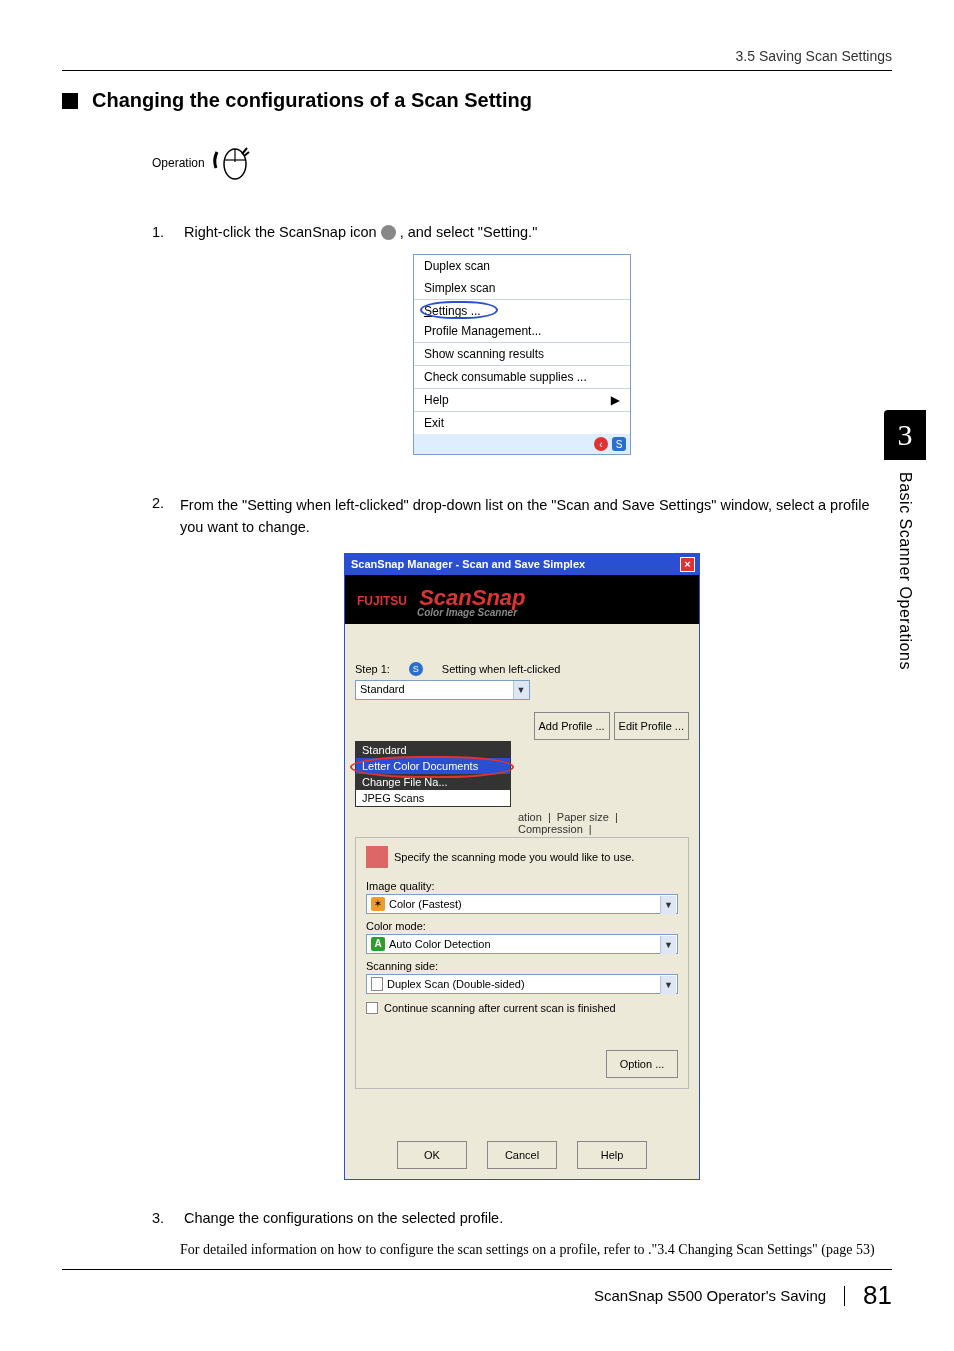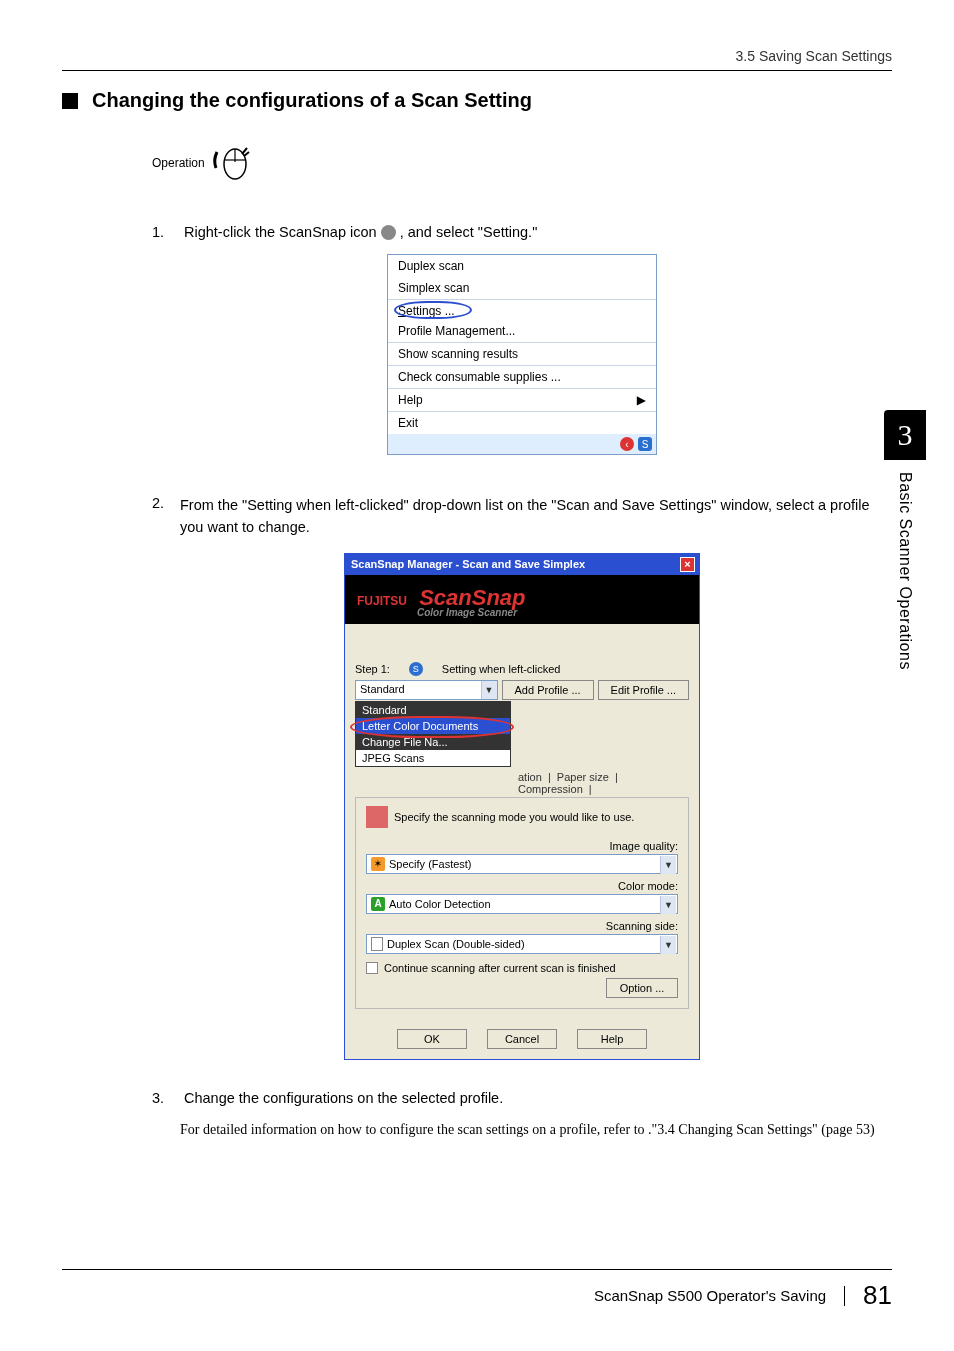--- a/index.html
+++ b/index.html
@@ -57,21 +57,21 @@
     flex-wrap: wrap;
     gap: 4px;
   }
   .step-num { display: inline-block; width: 28px; }
   .grey-dot {
     width: 15px; height: 15px; background:#888; border-radius:50%;
     display:inline-block; vertical-align:middle;
   }
   .menu-img-wrap { display:flex; justify-content:center; margin: 6px 0 40px 0;}
   .context-menu {
-    width: 270px;
+    width: 218px;
     border: 1px solid #7a9ec7;
     background: #fff;
     font-size: 12px;
   }
   .context-menu .mi {
     padding: 4px 10px;
   }
   .context-menu .sep { border-top:1px solid #c7d5e6; margin:0; }
   .context-menu .settings {
     position: relative;
@@ -126,22 +126,22 @@
   .sw-select {
     width:100%; height:20px; border:1px solid #7a9ec7; background:#fff;
     font-size:11px; padding:2px 18px 2px 4px;
   }
   .sw-select-arrow {
     position:absolute; right:1px; top:1px; width:16px; height:18px;
     background:#dde6f2; border-left:1px solid #b6c5da;
     display:flex; align-items:center; justify-content:center; font-size:9px; color:#333;
   }
   .sw-btn {
-    height:20px; border:1px solid #888; background:#ece9d8;
-    font-size:11px; padding:0 12px;
+    height:28px; border:1px solid #888; background:#ece9d8;
+    font-size:11px; padding:0 4px;margin-top:32px;
   }
   .sw-dropdown {
     position:relative;
     width: 156px;
     border:1px solid #333; background:#fff;
     margin-top:-1px;
   }
   .sw-dropdown .opt { padding:2px 6px; }
   .sw-dropdown .opt.hl { background:#2a4fd0; color:#fff;}
   .sw-dropdown .oval2 {
@@ -155,21 +155,21 @@
     color:#333;
     padding: 2px 0 2px 160px;
   }
   .sw-tabs span { margin: 0 3px; }
   .sw-inner-panel {
     border:1px solid #bbb; background:#ece9d8;
     padding: 8px 10px 10px 10px;
   }
   .sw-instruct-row { display:flex; align-items:center; gap:6px; margin-bottom:12px;}
   .sw-red-swatch { width:22px; height:22px; background:#d66; }
-  .sw-field-label { margin: 6px 0 2px 0; text-align: right;}
+  .sw-field-label { margin: 6px 0 2px 0;}
   .sw-field-row { display:flex; align-items:center;}
   .sw-field-select {
     flex:1; height:20px; border:1px solid #7a9ec7; background:#fff;
     display:flex; align-items:center; padding:0 4px; gap:4px;
     position:relative;
   }
   .sw-field-select .ic { width:14px; height:14px; display:inline-flex; align-items:center; justify-content:center; font-size:10px;}
   .sw-field-select .ic.orange { background:#f39a2a; border-radius:2px;}
   .sw-field-select .ic.green { background:#2aa02a; color:#fff; font-weight:bold; border-radius:2px;}
   .sw-field-select .ic.page { background:#fff; border:1px solid #888; width:12px; height:14px;}
@@ -331,21 +331,21 @@
           <div class="sw-inner-panel">
             <div class="sw-instruct-row">
               <div class="sw-red-swatch"></div>
               <span>Specify the scanning mode you would like to use.</span>
             </div>
 
             <div class="sw-field-label">Image quality:</div>
             <div class="sw-field-row">
               <div class="sw-field-select">
                 <span class="ic orange">✶</span>
-                <span>Specify (Fastest)</span>
+                <span>Color (Fastest)</span>
                 <span class="arrow">▼</span>
               </div>
             </div>
 
             <div class="sw-field-label">Color mode:</div>
             <div class="sw-field-row">
               <div class="sw-field-select">
                 <span class="ic green">A</span>
                 <span>Auto Color Detection</span>
                 <span class="arrow">▼</span>

